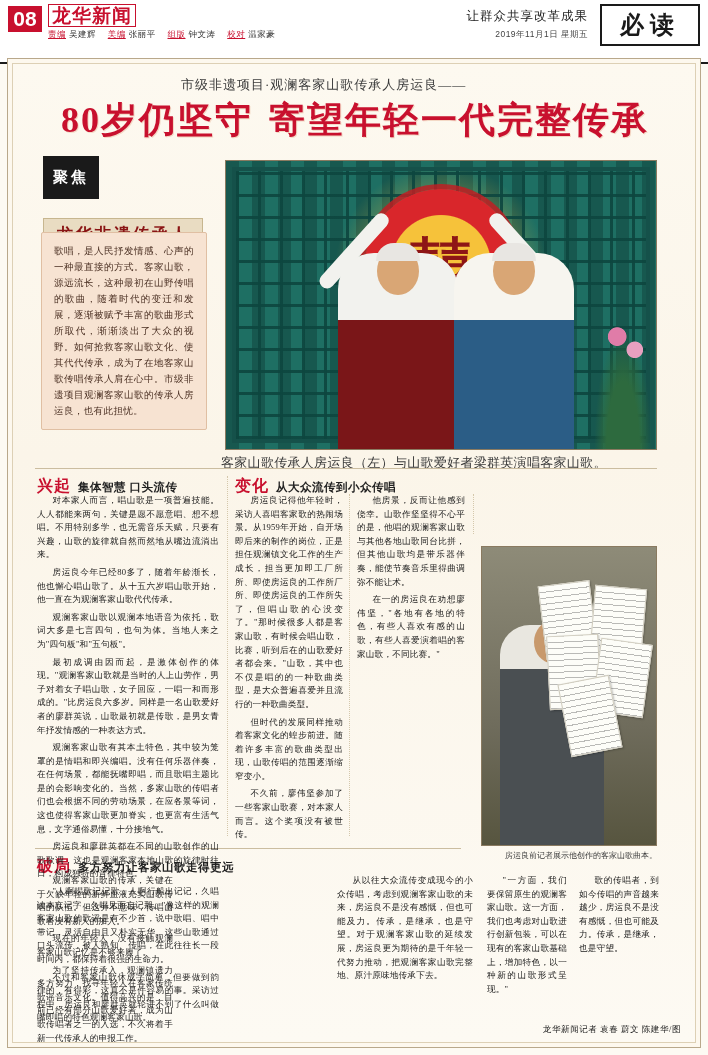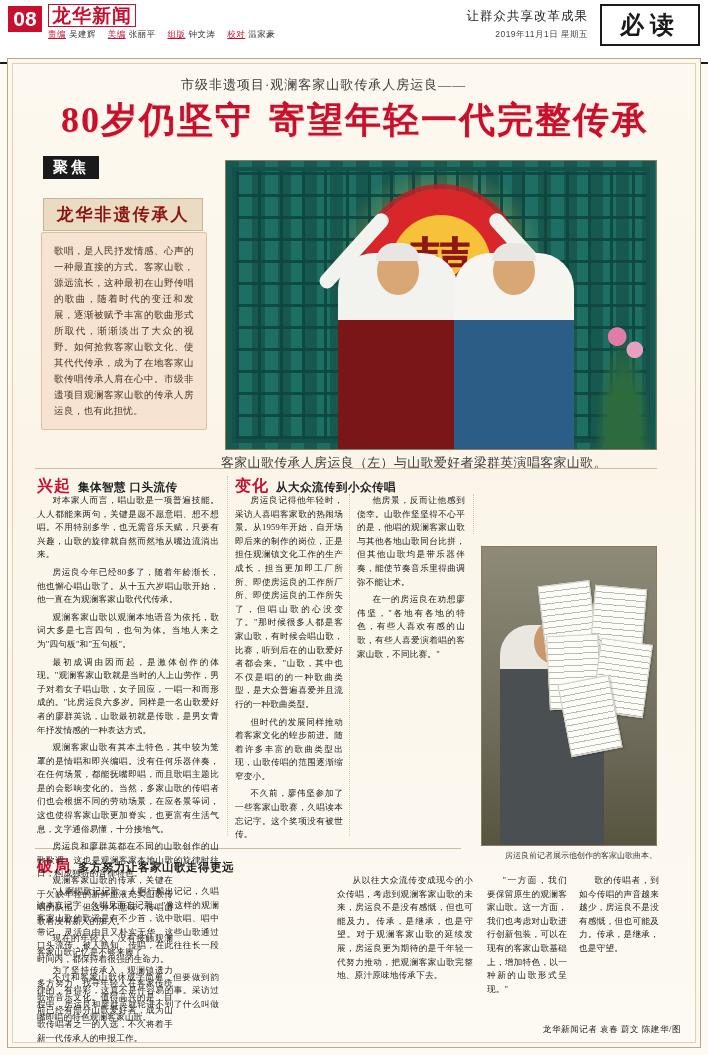--- a/index.html
+++ b/index.html
@@ -133,21 +133,21 @@
     position: absolute;
     left: 30px; top: 92px;
     width: 160px;
   }
   .focus-label {
     display: inline-block;
     background: #1a1a1a;
     color: #fff;
     font-size: 15px;
     font-weight: bold;
-    padding: 2px 10px;
+    padding: 12px 10px;
     letter-spacing: 3px;
   }
   .focus-title {
     margin-top: 19px;
     background: #e9dcc2;
     border: 1px solid #c7b68f;
     color: #8a1414;
     font-size: 17px;
     font-weight: bold;
     letter-spacing: 2px;
@@ -426,21 +426,21 @@
       <p>最初成调由因而起，是激体创作的体现。"观澜客家山歌就是当时的人上山劳作，男子对着女子唱山歌，女子回应，一唱一和而形成的。"比房运良六多岁。同样是一名山歌爱好者的廖群英说，山歌最初就是传歌，是男女青年抒发情感的一种表达方式。</p>
       <p>观澜客家山歌有其本土特色，其中较为笼罩的是情唱和即兴编唱。没有任何乐器伴奏，在任何场景，都能抚嘴即唱，而且歌唱主题比是的会影响变化的。当然，多家山歌的传唱者们也会根据不同的劳动场景，在应各景等词，这也使得客家山歌更加脊实，也更富有生活气息，文字通俗易懂，十分接地气。</p>
       <p>房运良和廖群英都在不同的山歌创作的山歌歌调，这也是观澜客家本地山歌的旋律时往日，构成独特的音律特色。</p>
       <p>"人啊唱歌记记歌，人啊行船出记记，久唱读本忘记字，久唱见面忘记那。"像这样的观澜客家山歌的歌谣是有不少首，说中歌唱、唱中带记，灵活自由且又朴实无华。这些山歌通过口头流传，被人熟知、传唱，在此往往长一段时间内，都保持着很强的生命力。</p>
       <p>不过和客家山歌休成字简单，但要做到韵律的，有得彩，这真不是件容易的事。采访过程中，房运良和廖群英就轮讲不到了什么叫做嘴即唱的特色观澜客家山歌。</p>
     </div>
 
     <div class="col" style="left:222px; top:430px; width:108px;">
       <p>房运良记得他年轻时，采访人喜唱客家歌的热闹场景。从1959年开始，自开场即后来的制作的岗位，正是担任观澜镇文化工作的生产成长，担当更加即工厂所所、即使房运良的工作所厂所、即使房运良的工作所失了，但唱山歌的心没变了。"那时候很多人都是客家山歌，有时候会唱山歌，比赛，听到后在的山歌爱好者都会来。"山歌，其中也不仅是唱的的一种歌曲类型，是大众普遍喜爱并且流行的一种歌曲类型。</p>
       <p>但时代的发展同样推动着客家文化的蝗步前进。随着许多丰富的歌曲类型出现，山歌传唱的范围逐渐缩窄变小。</p>
-      <p>不久前，廖伟坚参加了一些客家山歌赛，久唱读本忘记字。这个奖项没有被世传。</p>
+      <p>不久前，廖伟坚参加了一些客家山歌赛，对本家人而言。这个奖项没有被世传。</p>
     </div>
 
     <div class="col" style="left:344px; top:430px; width:108px;">
       <p>他房景，反而让他感到侥幸。山歌作坚坚得不心平的是，他唱的观澜客家山歌与其他各地山歌同台比拼，但其他山歌均是带乐器伴奏，能使节奏音乐里得曲调弥不能让术。</p>
       <p>在一的房运良在劝想廖伟坚，"各地有各地的特色，有些人喜欢有感的山歌，有些人喜爱演着唱的客家山歌，不同比赛。"</p>
     </div>
 
     <div class="photo-2">
       <div class="wall"></div>
       <div class="person">

